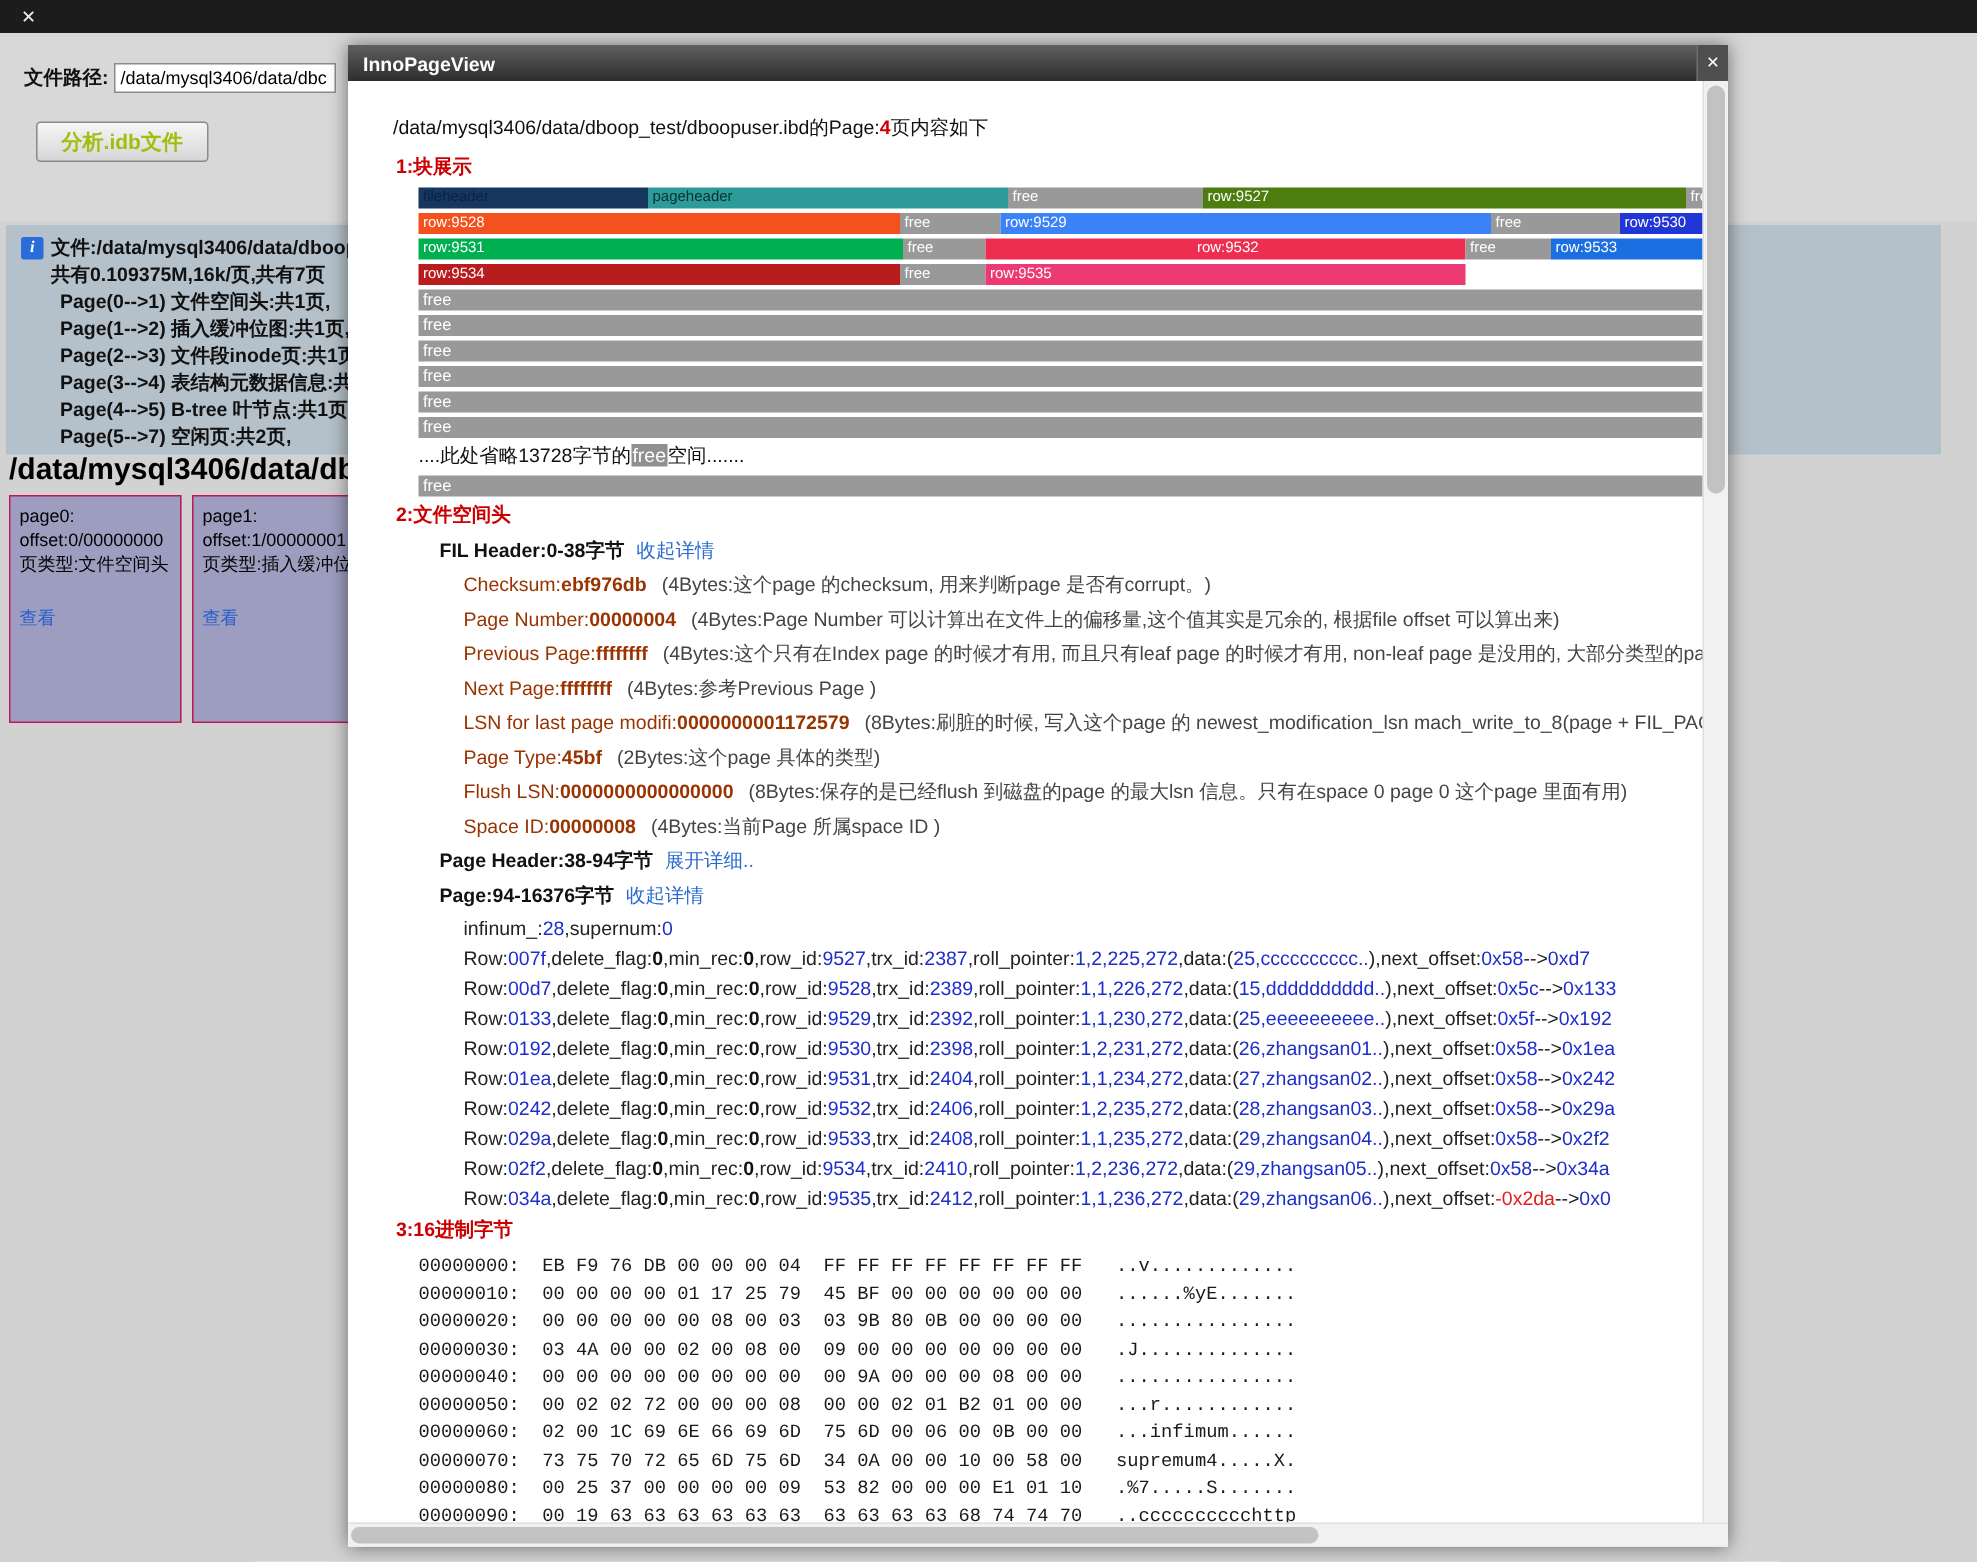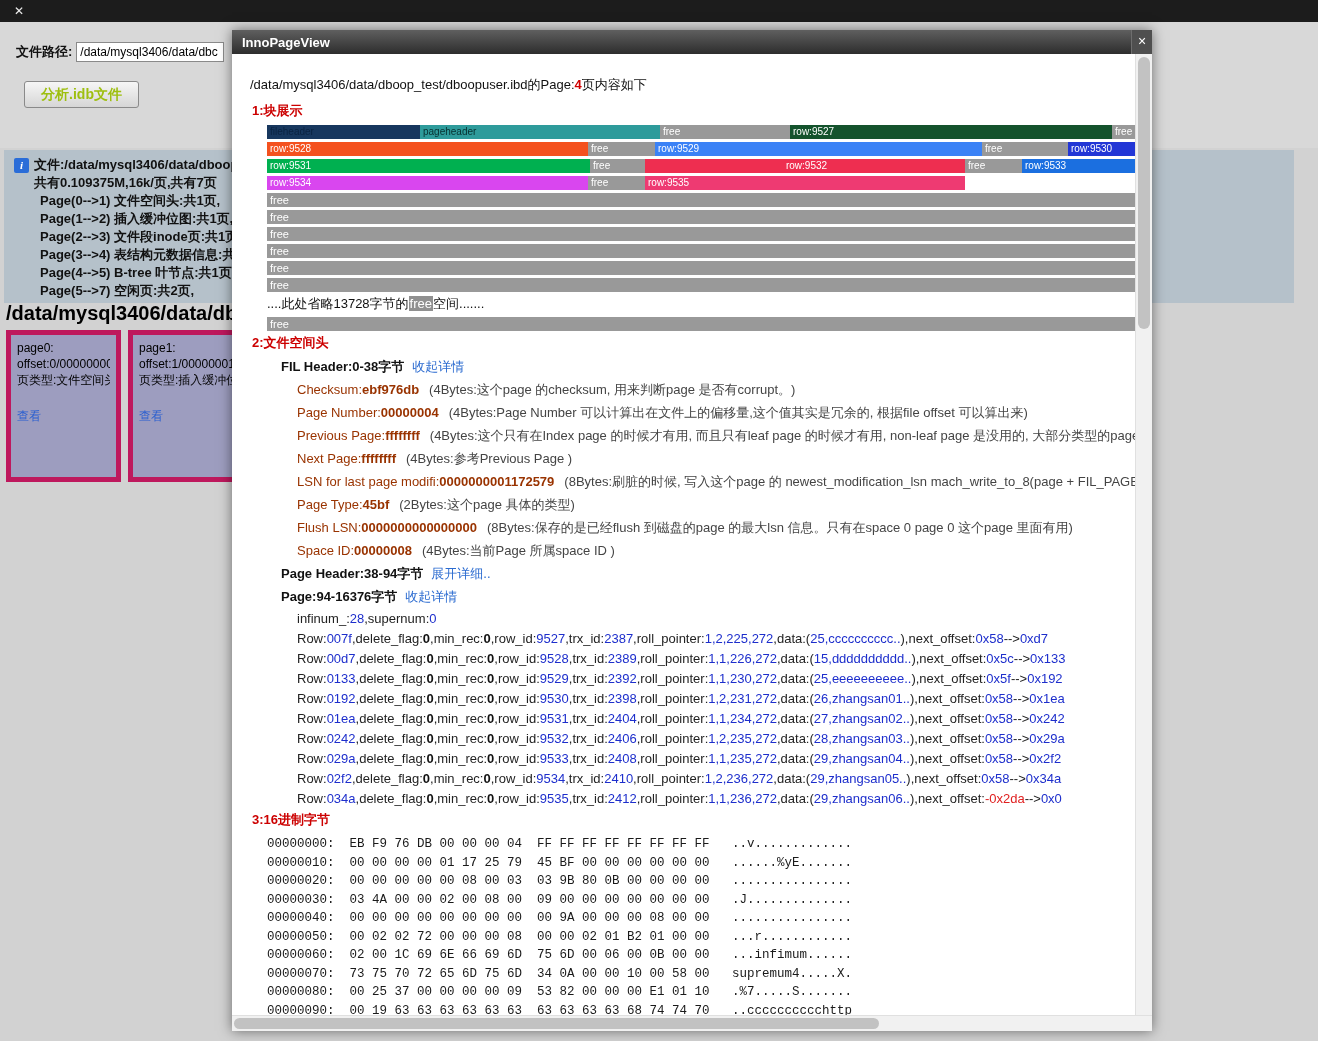--- a/index.html
+++ b/index.html
@@ -12,31 +12,31 @@
   .filerow label{font-weight:bold;font-size:13px;color:#111}
   .filerow input{width:148px;height:20px;border:1px solid #8a8a8a;background:#fff;font-size:12px;padding:1px 3px;vertical-align:middle;margin-left:4px;font-family:"Liberation Sans",sans-serif}
   .analyze{position:absolute;top:81px;left:24px;width:115px;height:27px;background:linear-gradient(#f6f6f6,#d6d6d6);border:1px solid #8a8a8a;border-radius:3px;color:#9ebf10;font-weight:bold;font-size:14px;cursor:pointer;font-family:"Liberation Sans",sans-serif;z-index:2}
   .info-panel{position:absolute;top:150px;left:4px;width:1290px;height:153px;background:#b5c1ca;z-index:2}
   .info-icon{position:absolute;top:8px;left:10px;width:15px;height:15px;background:#2a6dd8;color:#fff;font-weight:bold;font-size:11px;text-align:center;line-height:15px;border-radius:2px;font-family:"Liberation Serif",serif;font-style:italic}
   .info-lines{position:absolute;top:6px;left:30px;font-size:13px;color:#111}
   .info-line{height:18px;line-height:18px;font-weight:bold;white-space:nowrap}
   .info-line.indent{padding-left:6px}
   .path-header{position:absolute;top:302px;left:6px;font-size:20px;font-weight:bold;color:#000;white-space:nowrap;z-index:2}
   .cards{position:absolute;top:330px;left:6px;display:flex;gap:7px;z-index:2}
-  .page-card{width:115px;height:152px;background:#9d9dbf;border:5px solid #be185d;padding:5px 6px;font-size:12px;color:#000;position:relative}
+  .page-card{width:115px;height:152px;background:#9d9dbf;border:1px solid #be185d;padding:5px 6px;font-size:12px;color:#000;position:relative}
   .page-card .cline{height:16px;line-height:16px;white-space:nowrap;overflow:hidden}
   .page-card .view-link{position:absolute;top:73px;left:6px;color:#2a5fd0;cursor:pointer;font-size:12px}
 
   
   .modal{position:absolute;left:232px;top:30px;width:920px;height:1001px;background:#fff;box-shadow:0 0 12px rgba(0,0,0,.5);z-index:10}
   .modal-titlebar{position:absolute;top:0;left:0;right:0;height:24px;background:linear-gradient(#5f5f5f,#2d2d2d);color:#fff;cursor:move}
   .modal-title{position:absolute;left:10px;top:5px;font-size:13px;font-weight:bold}
   .modal-close{position:absolute;right:0;top:0;width:21px;height:24px;background:#4f4f4f;border-left:1px solid #6e6e6e;color:#fff;font-size:14px;text-align:center;line-height:22px;cursor:pointer}
   .modal-body{position:absolute;top:24px;left:0;right:0;bottom:0;background:#fff;overflow:hidden}
-  .content{position:absolute;top:0;left:0;width:903px;height:961px;overflow:hidden;padding:22px 0 16px 18px;font-size:13px;color:#111}
+  .content{position:absolute;top:0;left:12px;width:903px;height:961px;overflow:hidden;padding:22px 0 16px 18px;font-size:13px;color:#111}
   .page-line{margin-bottom:8px;white-space:nowrap}
   .page-line .pagenum{color:#d00000;font-weight:bold}
   .section-title{color:#cc0000;font-weight:bold;margin:0 0 5px 2px;font-size:13px}
   .blocks{margin-left:17px}
   .block-row{display:flex;height:14px;margin-bottom:3px;width:868px}
   .block-seg{height:14px;font-size:10px;line-height:14px;padding-left:3px;overflow:hidden;white-space:nowrap;flex:0 0 auto}
   .free-bar{width:868px;height:14px;background:#999;margin-bottom:3px;color:#fff;font-size:11px;line-height:14px;padding-left:3px}
   .omission{margin:2px 0 4px 17px;white-space:nowrap}
   .omission .chip{background:#909090;color:#fff;padding:0 1px}
   .textsec{margin-left:31px;margin-top:6px}
@@ -113,39 +113,39 @@
       <div class="page-line">
         <span>/data/mysql3406/data/dboop_test/dboopuser.ibd的Page:</span><span class="pagenum">4</span><span>页内容如下</span>
       </div>
 
       <div class="section-title">1:块展示</div>
       <div class="blocks" id="blocks">
           <div class="block-row">
             <div class="block-seg" style="width: 153px; background: rgb(23, 55, 94); color: rgb(10, 35, 66);">fileheader</div>
             <div class="block-seg" style="width: 240px; background: rgb(46, 155, 155); color: rgb(7, 48, 48);">pageheader</div>
             <div class="block-seg" style="width: 130px; background: rgb(153, 153, 153); color: rgb(255, 255, 255);">free</div>
-            <div class="block-seg" style="width: 322px; background: #14532d; color: rgb(255, 255, 255);">row:9527</div>
+            <div class="block-seg" style="width: 322px; background: #4d7c0f; color: rgb(255, 255, 255);">row:9527</div>
             <div class="block-seg" style="width: 23px; background: rgb(153, 153, 153); color: rgb(255, 255, 255);">free</div>
           </div>
           <div class="block-row">
             <div class="block-seg" style="width: 321px; background: rgb(244, 81, 30); color: rgb(255, 255, 255);">row:9528</div>
             <div class="block-seg" style="width: 67px; background: rgb(153, 153, 153); color: rgb(255, 255, 255);">free</div>
             <div class="block-seg" style="width: 327px; background: #3b82f6; color: rgb(255, 255, 255);">row:9529</div>
             <div class="block-seg" style="width: 86px; background: rgb(153, 153, 153); color: rgb(255, 255, 255);">free</div>
             <div class="block-seg" style="width: 67px; background: rgb(34, 54, 214); color: rgb(255, 255, 255);">row:9530</div>
           </div>
           <div class="block-row">
             <div class="block-seg" style="width: 323px; background: rgb(0, 176, 80); color: rgb(255, 255, 255);">row:9531</div>
             <div class="block-seg" style="width: 55px; background: rgb(153, 153, 153); color: rgb(255, 255, 255);">free</div>
             <div class="block-seg" style="width: 320px; background: rgb(238, 46, 80); color: rgb(255, 255, 255); text-align: center;">row:9532</div>
             <div class="block-seg" style="width: 57px; background: rgb(153, 153, 153); color: rgb(255, 255, 255);">free</div>
             <div class="block-seg" style="width: 113px; background: rgb(27, 111, 224); color: rgb(255, 255, 255);">row:9533</div>
           </div>
           <div class="block-row">
-            <div class="block-seg" style="width: 321px; background: #d946ef; color: rgb(255, 255, 255);">row:9534</div>
+            <div class="block-seg" style="width: 321px; background: #b91c1c; color: rgb(255, 255, 255);">row:9534</div>
             <div class="block-seg" style="width: 57px; background: rgb(153, 153, 153); color: rgb(255, 255, 255);">free</div>
             <div class="block-seg" style="width: 320px; background: rgb(238, 58, 114); color: rgb(255, 255, 255);">row:9535</div>
           </div>
           <div class="free-bar">free</div>
           <div class="free-bar">free</div>
           <div class="free-bar">free</div>
           <div class="free-bar">free</div>
           <div class="free-bar">free</div>
           <div class="free-bar">free</div>
         </div>

